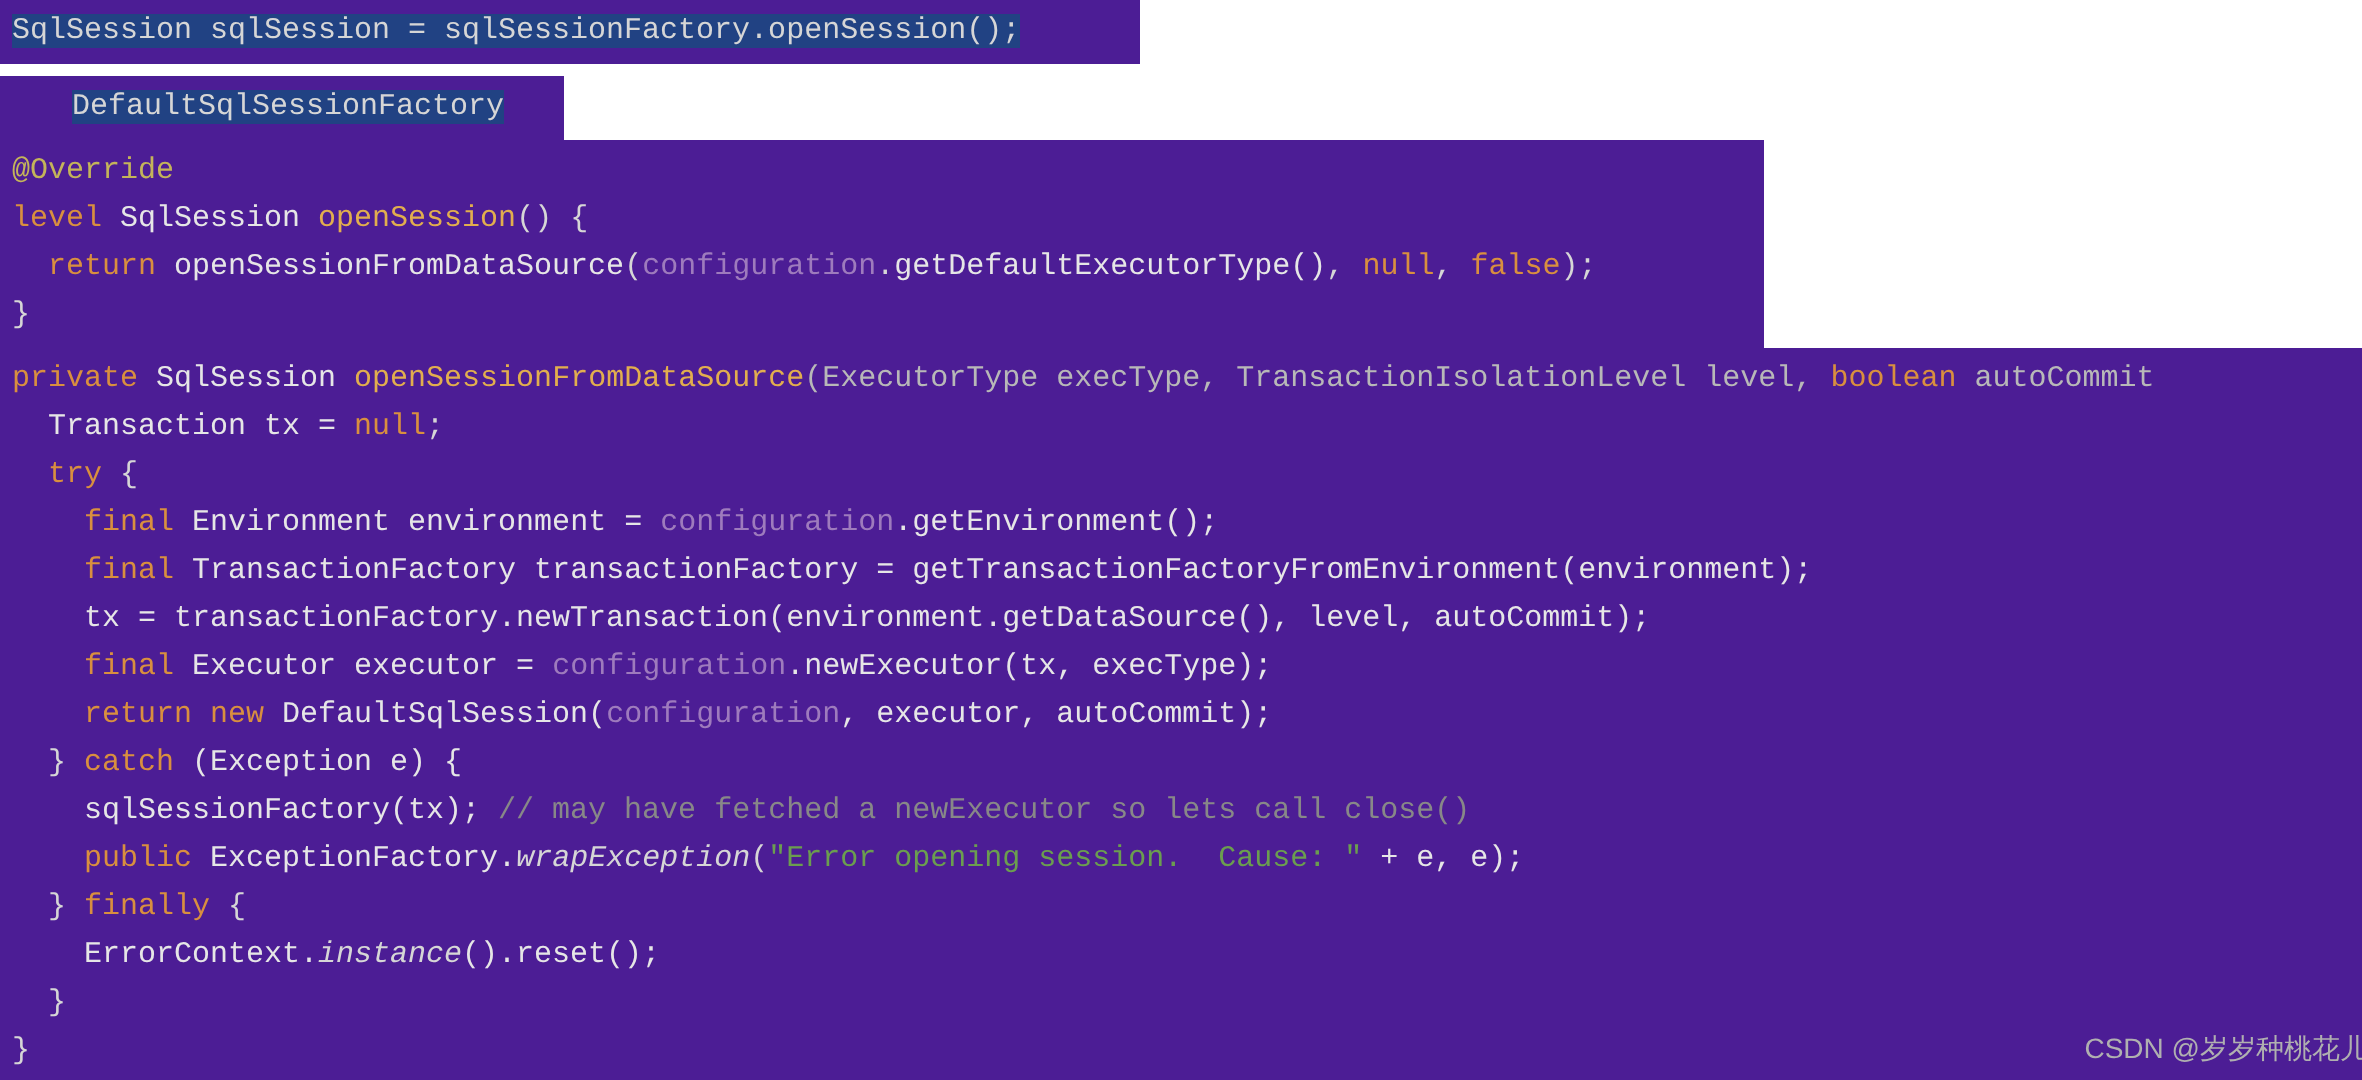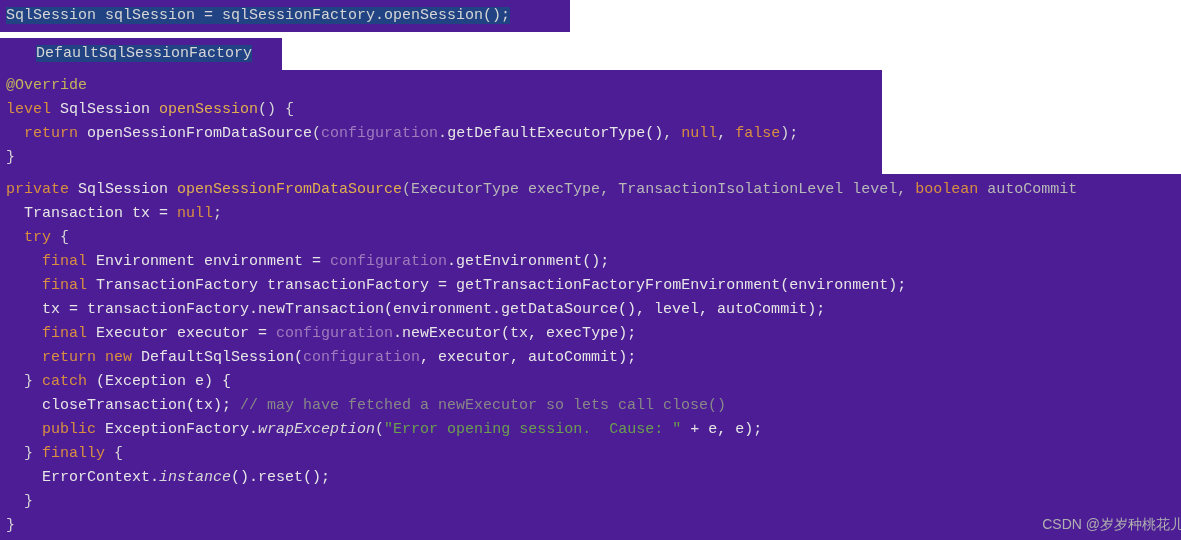--- a/index.html
+++ b/index.html
@@ -56,18 +56,18 @@
 
 <div class="code-block block4"><span class="kw-orange">private</span><span class="white"> SqlSession </span><span class="fn-def">openSessionFromDataSource</span><span class="dim">(ExecutorType execType, TransactionIsolationLevel level, </span><span class="kw-orange">boolean</span><span class="dim"> autoCommit</span>
 <span class="white">  Transaction tx = </span><span class="kw-orange">null</span><span class="punct">;</span>
 <span class="kw-orange">  try</span><span class="punct"> {</span>
 <span>    </span><span class="kw-orange">final</span><span class="white"> Environment environment = </span><span class="ident-purple">configuration</span><span class="white">.getEnvironment();</span>
 <span>    </span><span class="kw-orange">final</span><span class="white"> TransactionFactory transactionFactory = getTransactionFactoryFromEnvironment(environment);</span>
 <span class="white">    tx = transactionFactory.newTransaction(environment.getDataSource(), level, autoCommit);</span>
 <span>    </span><span class="kw-orange">final</span><span class="white"> Executor executor = </span><span class="ident-purple">configuration</span><span class="white">.newExecutor(tx, execType);</span>
 <span>    </span><span class="kw-orange">return new</span><span class="white"> DefaultSqlSession(</span><span class="ident-purple">configuration</span><span class="white">, executor, autoCommit);</span>
 <span class="punct">  } </span><span class="kw-orange">catch</span><span class="white"> (Exception e) {</span>
-<span class="white">    closeTransaction(tx); </span><span class="comment">// may have fetched a newExecutor so lets call close()</span>
+<span class="white">    sqlSessionFactory(tx); </span><span class="comment">// may have fetched a newExecutor so lets call close()</span>
 <span>    </span><span class="kw-orange">public</span><span class="white"> ExceptionFactory.</span><span class="italic">wrapException</span><span class="punct">(</span><span class="str-green">"Error opening session.  Cause: "</span><span class="white"> + e, e);</span>
 <span class="punct">  } </span><span class="kw-orange">finally</span><span class="punct"> {</span>
 <span class="white">    ErrorContext.</span><span class="italic">instance</span><span class="white">().reset();</span>
 <span class="punct">  }</span>
 <span class="punct">}</span><span class="watermark">CSDN @岁岁种桃花儿</span></div>
 
 </body></html>

